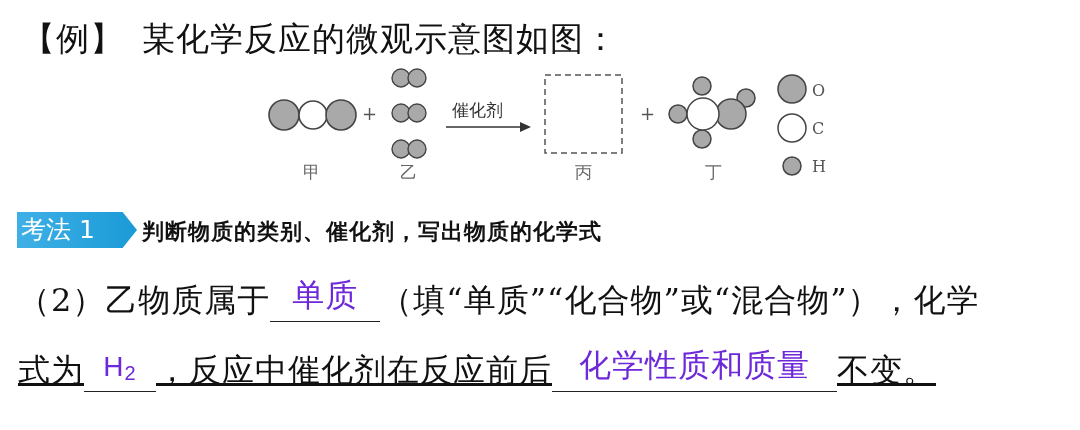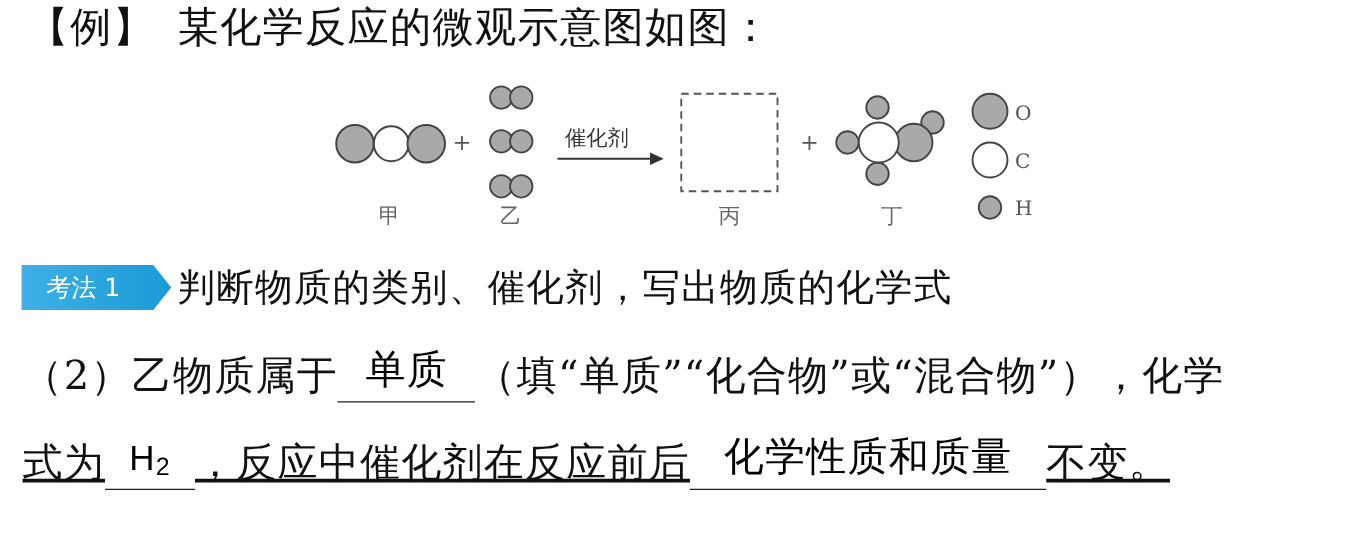--- a/index.html
+++ b/index.html
@@ -1,40 +1,40 @@
 <!DOCTYPE html>
 <html><head>
 <meta charset="utf-8">
 <style>
   html, body { margin: 0; padding: 0; }
   body {
     width: 1080px; height: 430px; background: #ffffff; position: relative; overflow: hidden;
     font-family: "DejaVu Serif", "Liberation Serif", serif; color: #111;
   }
   .abs { position: absolute; white-space: nowrap; }
-  .line1 { left: 22px; top: 4px; font-size: 33px; line-height: 42px; letter-spacing: 1px; font-family: Liberation Mono, monospace; }
+  .line1 { left: 22px; top: 18px; font-size: 33px; line-height: 42px; letter-spacing: 1px; }
   .line1 .bracket { margin-right: 18px; }
   .diagram { left: 0; top: 60px; width: 1080px; height: 140px; }
   .diagram svg text { font-family: "DejaVu Serif", "Liberation Serif", serif; }
   .badge {
     left: 17px; top: 212px; height: 36px; width: 120px;
     background: linear-gradient(90deg, #3fb0e6 0%, #1a9ad6 100%);
     color: #fff; font-family: "DejaVu Sans", "Liberation Sans", sans-serif;
-    font-size: 20px; line-height: 36px; padding-left: 20px; box-sizing: border-box;
+    font-size: 25px; line-height: 36px; padding-left: 4px; box-sizing: border-box;
     clip-path: polygon(0 0, 88% 0, 100% 50%, 88% 100%, 0 100%);
   }
-  .heading { left: 142px; top: 210px; font-size: 30px; line-height: 42px; font-weight: normal; letter-spacing: 1px; }
+  .heading { left: 142px; top: 210px; font-size: 22px; line-height: 42px; font-weight: bold; letter-spacing: 1px; }
   .q-line { font-size: 32px; line-height: 44px; letter-spacing: 1px; }
   .q1 { left: 18px; top: 278px; }
   .q2 { left: 18px; top: 348px; text-decoration: underline; }
   .blank {
     display: inline-block; position: relative; border-bottom: 1.5px solid #222;
     text-align: center; height: 40px; vertical-align: bottom;
   }
-  .answer { color: #000000; position: relative; top: -8px; }
+  .answer { color: #6d28d9; position: relative; top: -8px; }
   .b1 { width: 110px; }
   .b2 { width: 72px; }
   .b3 { width: 285px; }
   .answer sub { font-size: 20px; vertical-align: -4px; }
   .h2 { font-family: "Liberation Sans", "DejaVu Sans", sans-serif; font-size: 28px; }
 </style>
 </head>
 <body>
 
 <div class="abs line1">

